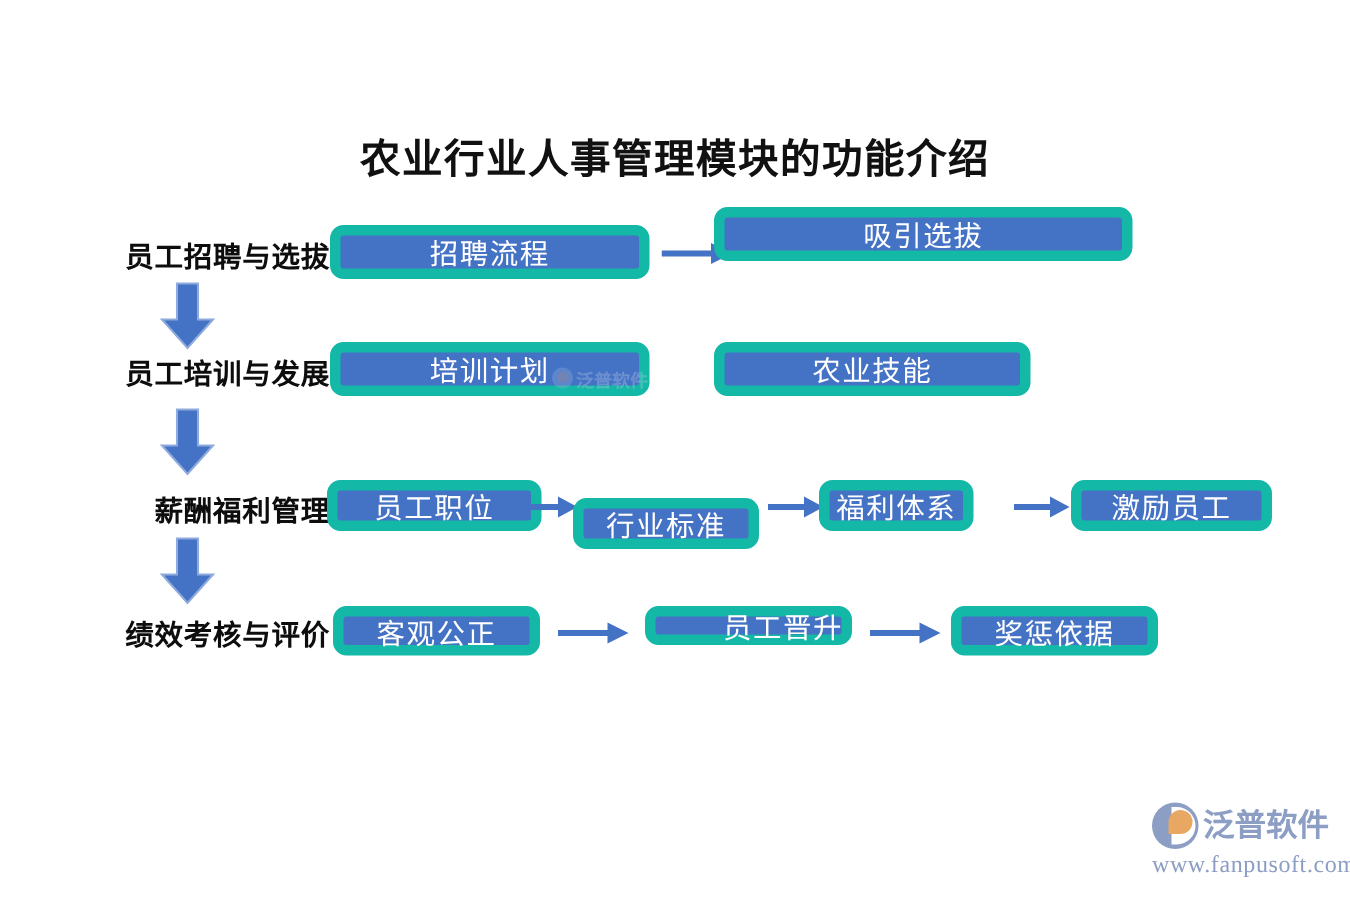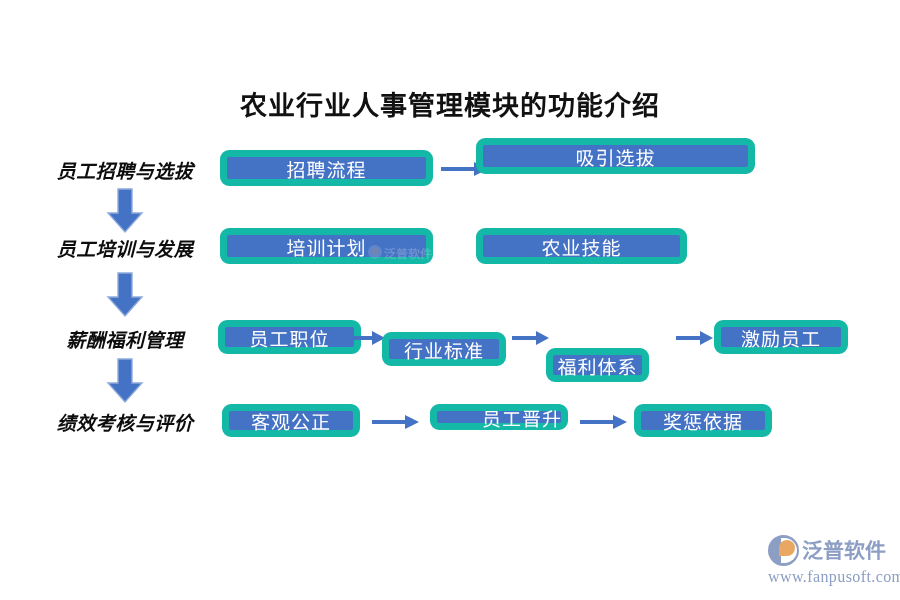--- a/index.html
+++ b/index.html
@@ -36,28 +36,27 @@
     letter-spacing: 1px;
     font-family: "Liberation Serif", "DejaVu Serif", serif;
     white-space: nowrap;
     margin-top: 36px;
   }
 
   
   .stage-label {
     position: absolute;
     width: 190px;
-    text-align: center;
+    text-align: right;
     font-size: 19px;
     font-weight: bold;
     color: #0d0d0d;
     font-family: "Liberation Serif", "DejaVu Serif", serif;
     white-space: nowrap;
     letter-spacing: 0.5px;
-    font-style: italic;
   }
 
   
   .down-arrow {
     position: absolute;
     width: 40px;
     height: 46px;
   }
 
   
@@ -251,21 +250,21 @@
 
   <div class="node-box" style="left:382px; top:320px; width:124px; height:34px;margin-top:12px;">行业标准</div>
 
   <div class="h-arrow" style="left:512px; top:328px; width:38px;">
     <svg width="38" height="20" viewBox="0 0 38 20" xmlns="http://www.w3.org/2000/svg">
       <line x1="0" y1="10" x2="25" y2="10" stroke="#4472C4" stroke-width="4"></line>
       <polygon points="24,3 37,10 24,17" fill="#4472C4"></polygon>
     </svg>
   </div>
 
-  <div class="node-box" style="left:546px; top:320px; width:103px; height:34px;margin-top:28px;">福利体系</div>
+  <div class="node-box" style="left:546px; top:320px; width:103px; height:34px;">福利体系</div>
 
   <div class="h-arrow" style="left:676px; top:328px; width:38px;">
     <svg width="38" height="20" viewBox="0 0 38 20" xmlns="http://www.w3.org/2000/svg">
       <line x1="0" y1="10" x2="25" y2="10" stroke="#4472C4" stroke-width="4"></line>
       <polygon points="24,3 37,10 24,17" fill="#4472C4"></polygon>
     </svg>
   </div>
 
   <div class="node-box" style="left:714px; top:320px; width:134px; height:34px;">激励员工</div>
 

